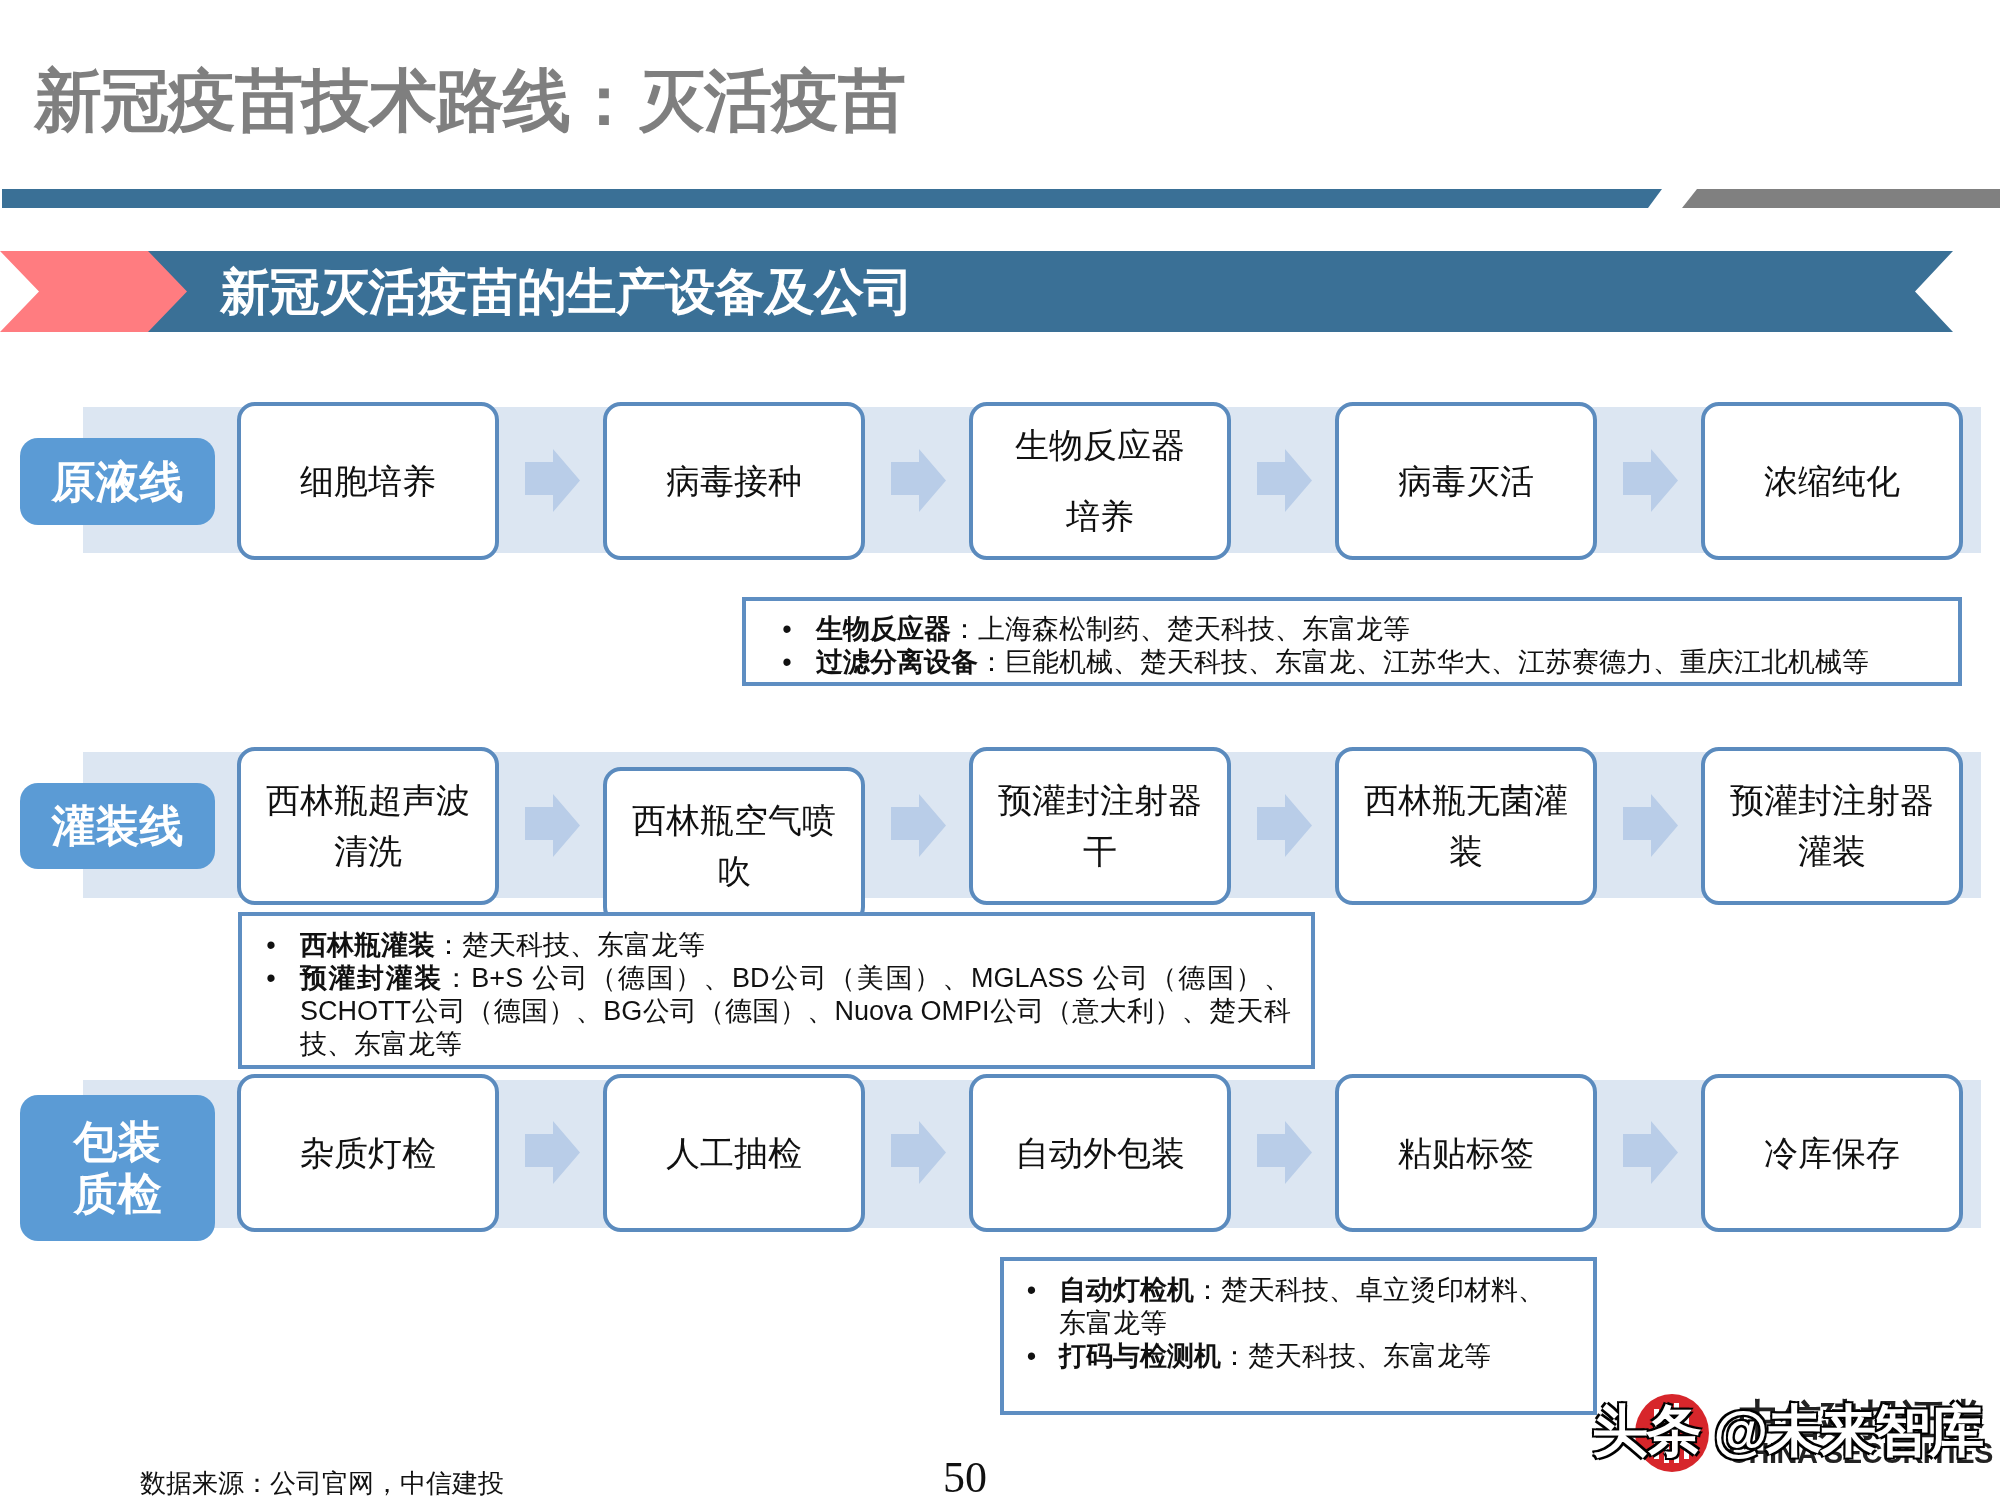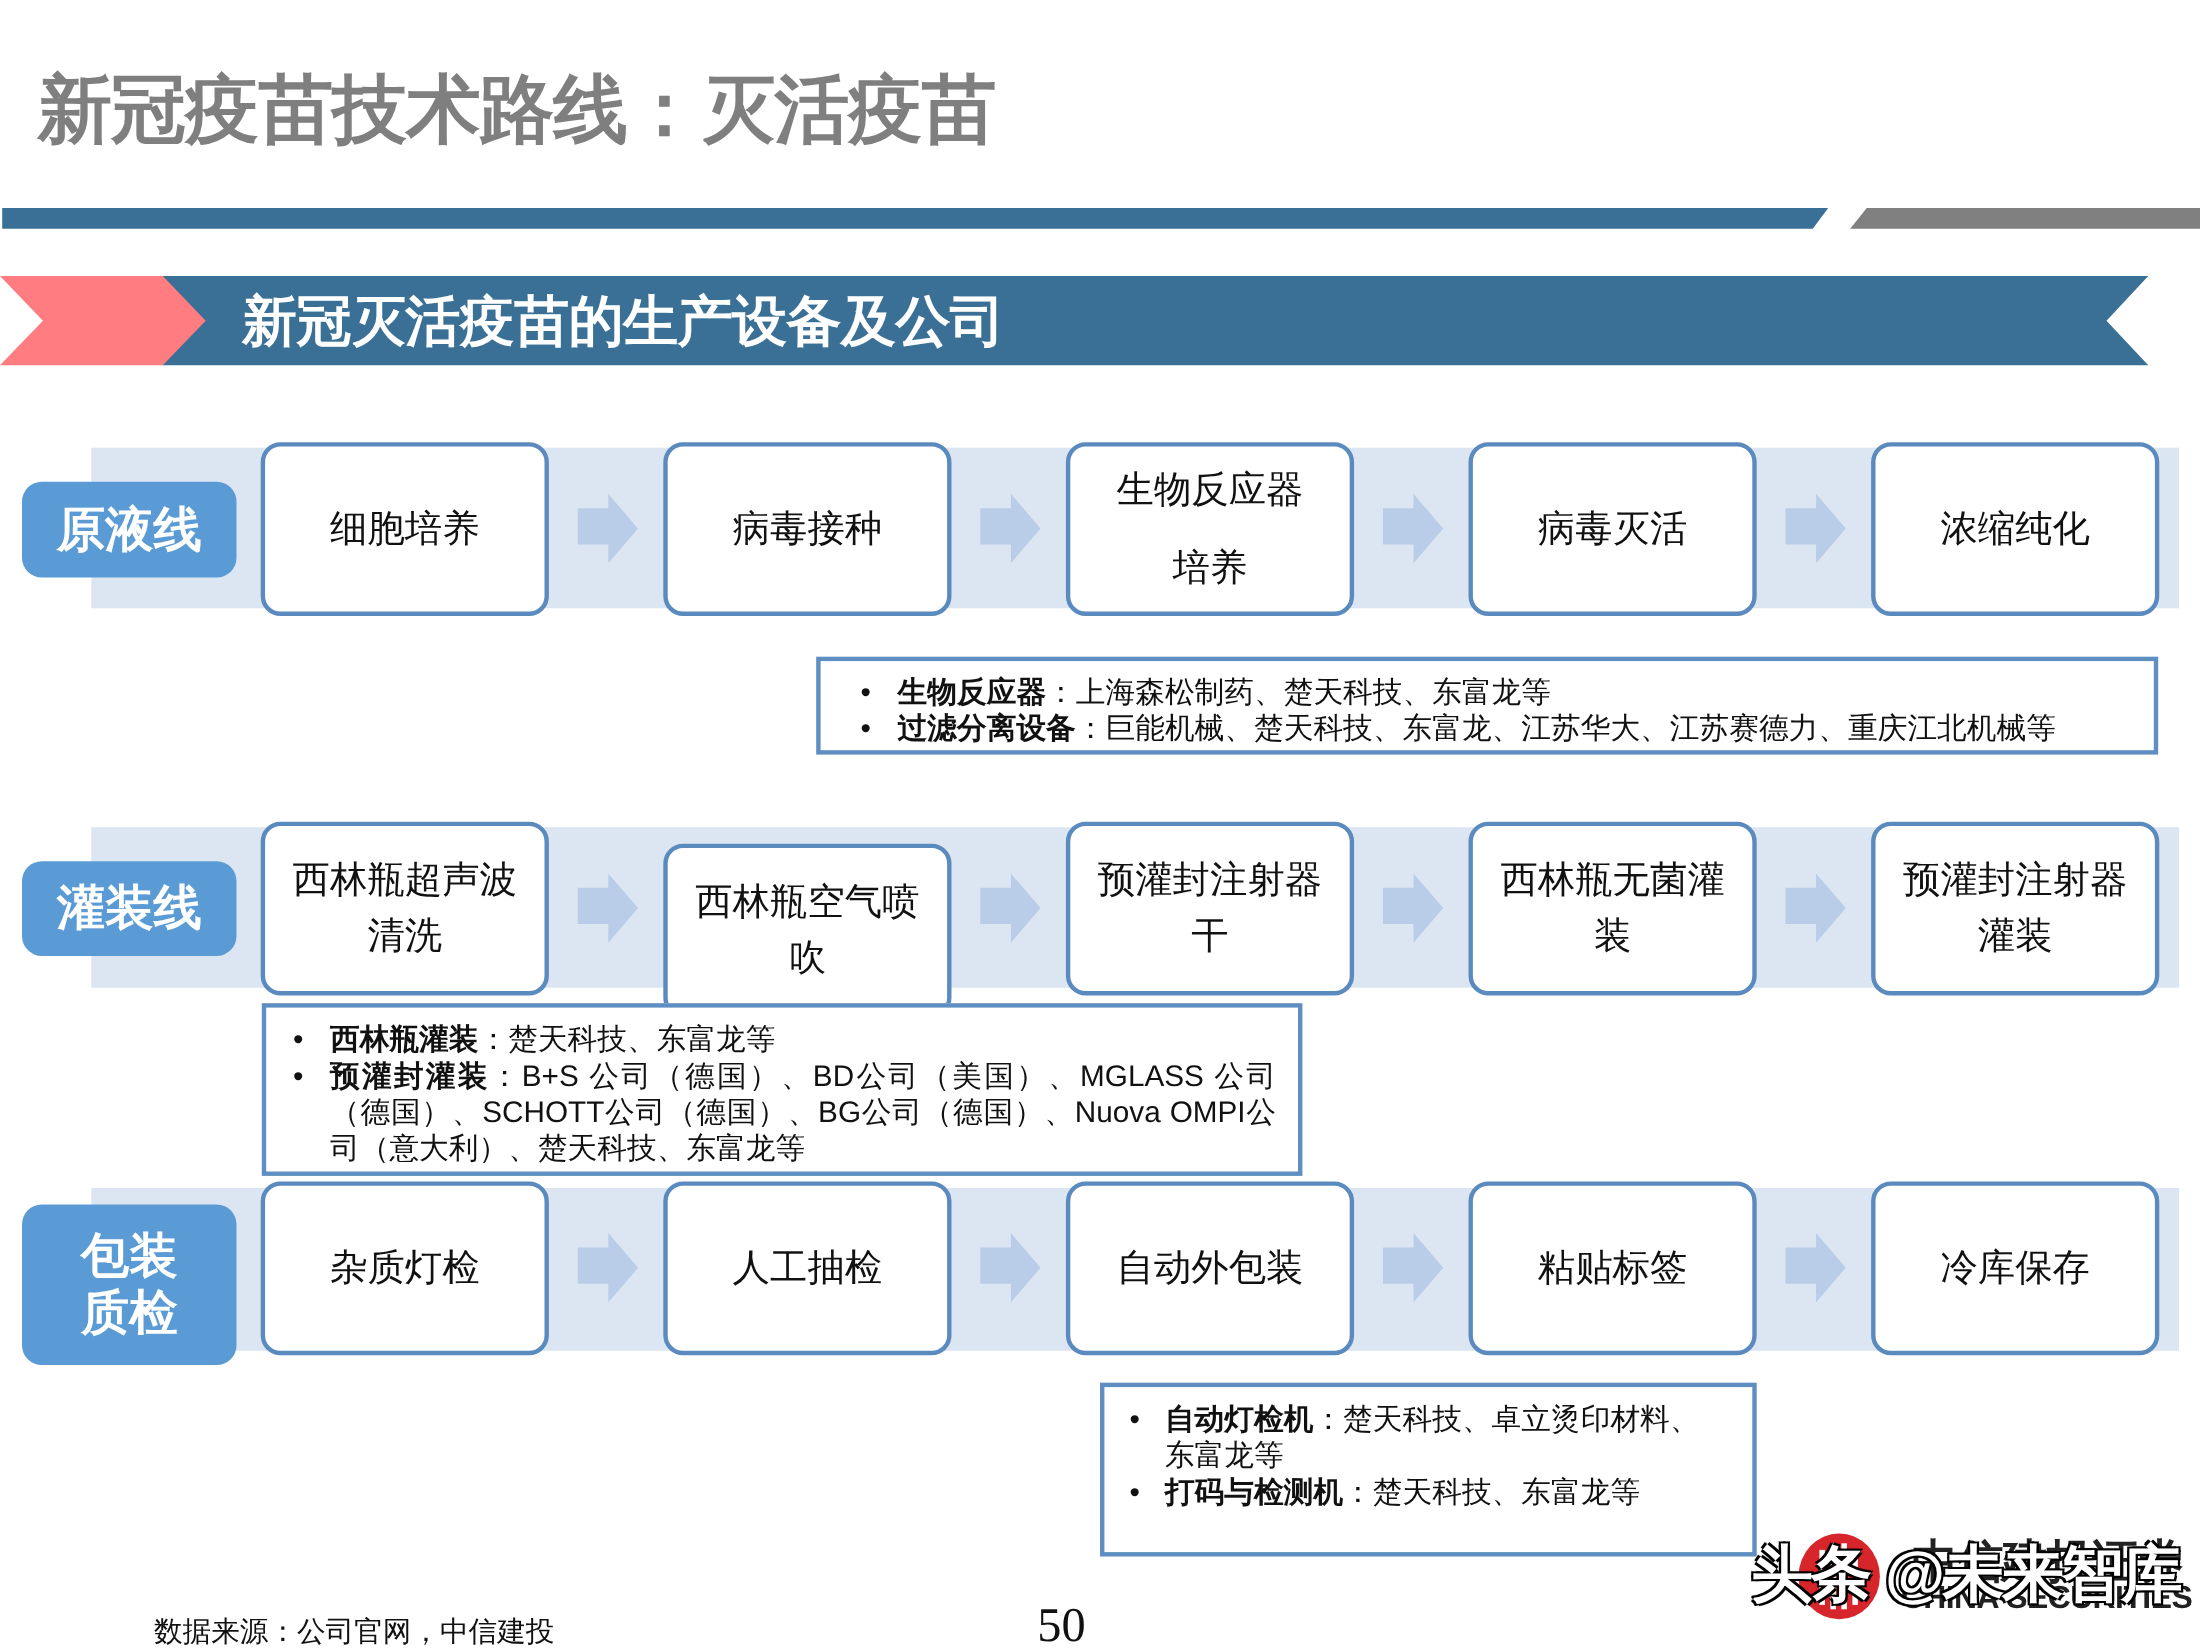--- a/index.html
+++ b/index.html
@@ -174,21 +174,21 @@
   <svg class="arrow" style="left:1623px;" viewBox="0 0 55 63">
       <polygon points="0,13 28,13 28,0 55,31.5 28,63 28,46 0,46" fill="#b9cde8"></polygon>
     </svg>
 
   <div class="step" style="left:1701px;">
     <span>预灌封注射器</span>
     <span>灌装</span>
   </div>
 </div>
 
-<div class="info" style="left:238px;top:912px;width:946px;height:157px;padding:13px 20px 0 0;">
+<div class="info" style="left:238px;top:912px;width:1077px;height:157px;padding:13px 20px 0 0;">
   <div class="info-item">
     <span class="bullet" style="width:58px;"></span>
     <span class="info-text"><span class="term">西林瓶灌装</span><span>：楚天科技、东富龙等</span></span>
   </div>
   <div class="info-item">
     <span class="bullet" style="width:58px;"></span>
     <span class="info-text"><span class="term">预灌封灌装</span><span>：B+S 公司（德国）、BD公司（美国）、MGLASS 公司（德国）、SCHOTT公司（德国）、BG公司（德国）、Nuova OMPI公司（意大利）、楚天科技、东富龙等</span></span>
   </div>
 </div>
 

